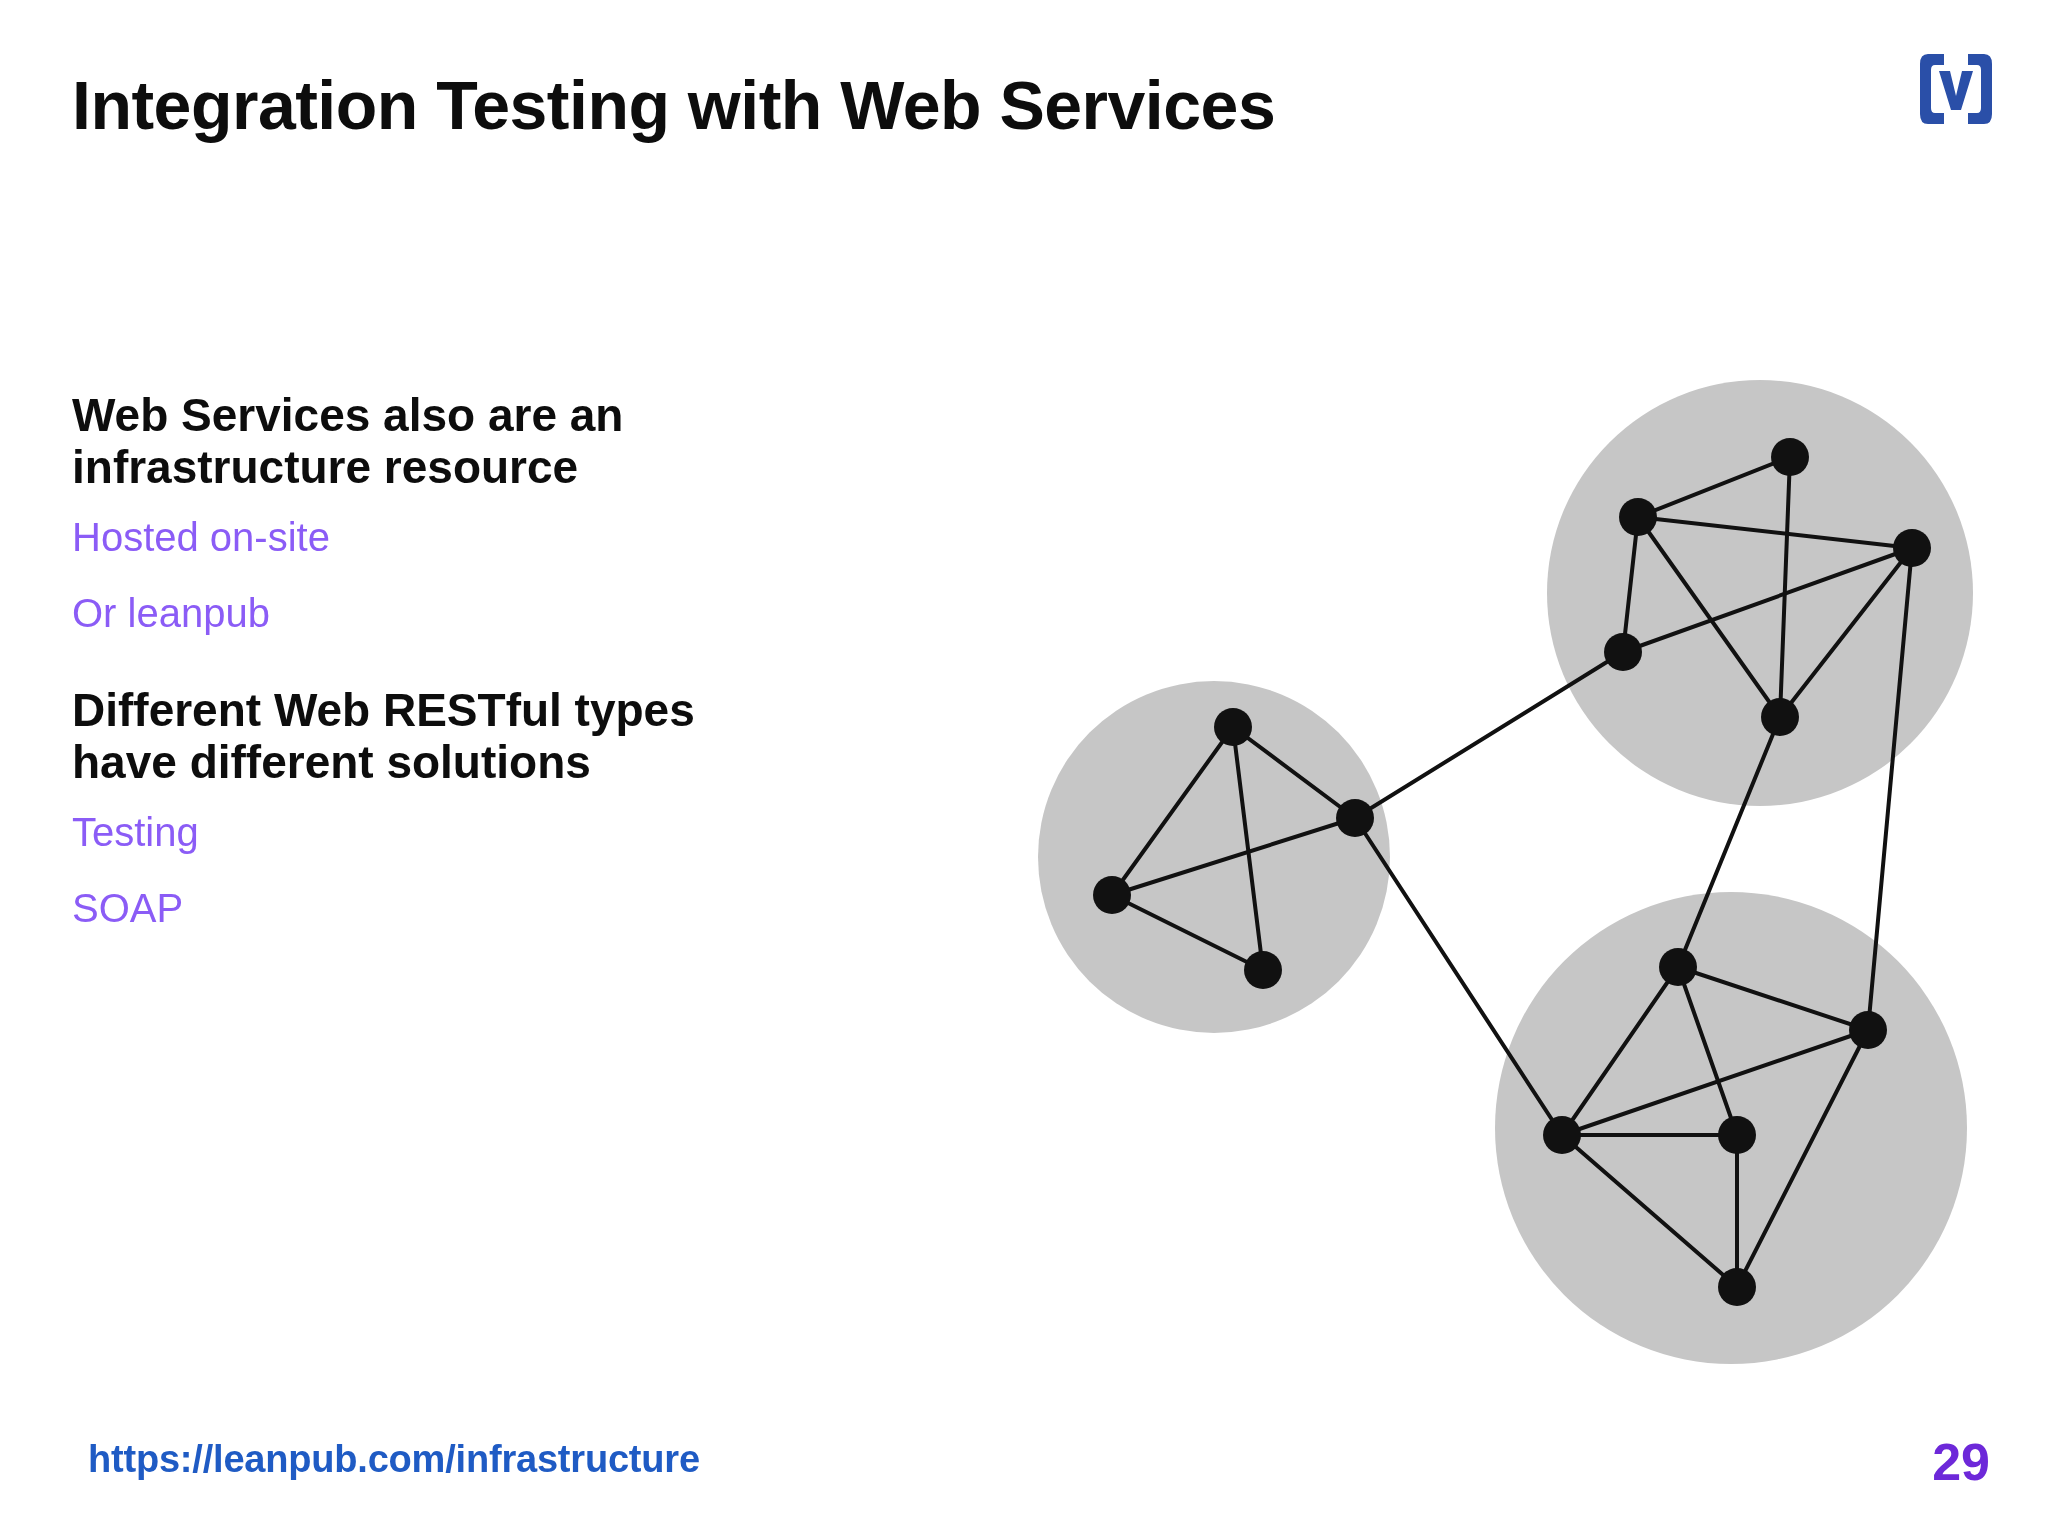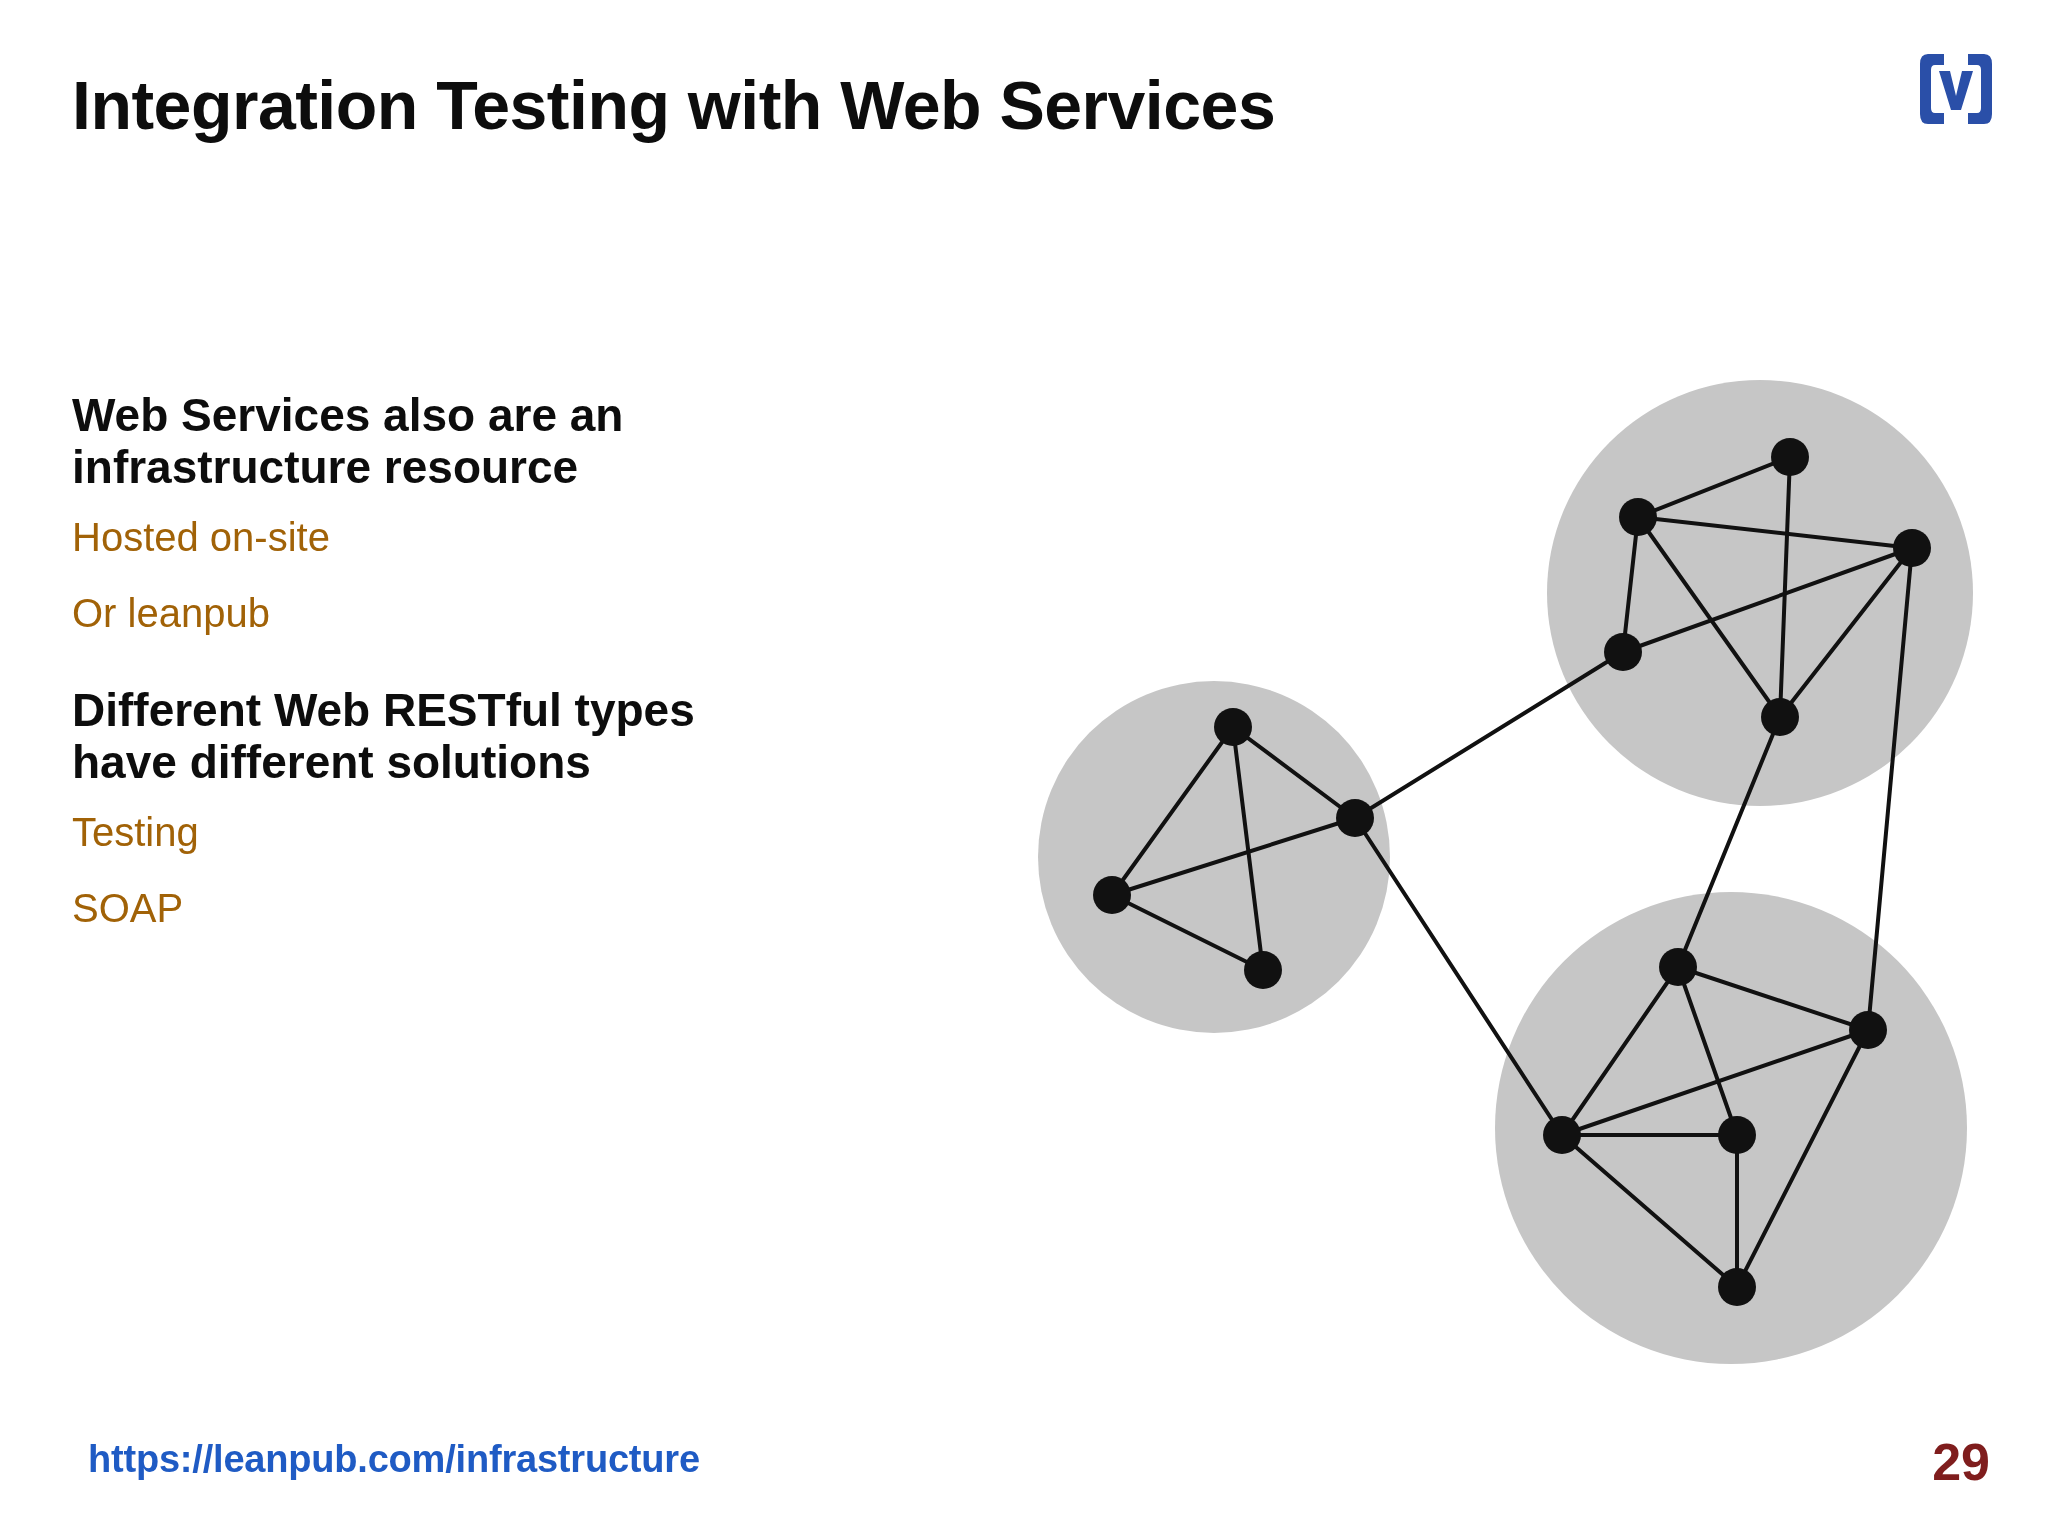--- a/index.html
+++ b/index.html
@@ -57,21 +57,21 @@
     font-weight: bold;
     line-height: 1.12;
     color: #0d0d0d;
     margin: 0 0 6px 0;
     max-width: 700px;
   }
   .lvl2 {
     font-size: 40px;
     font-weight: normal;
     line-height: 1.2;
-    color: #a16207;
+    color: #8b5cf6;
     margin: 0;
     padding: 14px 0 14px 0;
   }
   .block-gap { height: 34px; }
 
   
   .graphic {
     position: absolute;
     left: 1000px;
     top: 340px;
@@ -90,21 +90,21 @@
     color: #1f5bc4;
     letter-spacing: -0.2px;
     white-space: nowrap;
   }
   .page-num {
     position: absolute;
     right: 58px;
     top: 1432px;
     font-size: 52px;
     font-weight: bold;
-    color: #7f1d1d;
+    color: #6d28d9;
   }
 </style>
 </head>
 <body>
 
 <div class="slide">
 
   <div class="slide-title">Integration Testing with Web Services</div>
 
   <div class="logo">

